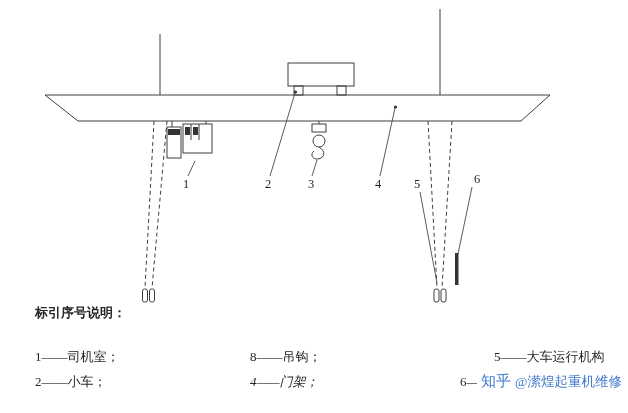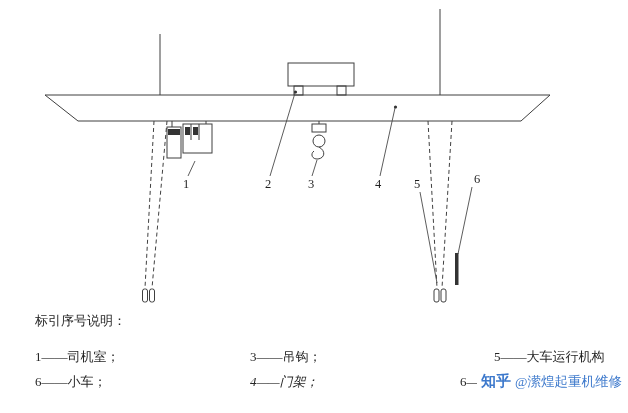--- a/index.html
+++ b/index.html
@@ -6,30 +6,30 @@
   .stage{
     position:relative;width:628px;height:413px;background:#ffffff;overflow:hidden;
     font-family:"Liberation Serif","DejaVu Serif",serif;
   }
   .diagram-svg{position:absolute;left:0;top:0;}
   .ln{stroke:#3f3f3f;stroke-width:1;fill:none;}
   .dash{stroke-dasharray:4 3;}
   .thin{stroke:#4a4a4a;stroke-width:.9;fill:none;}
   .fillDark{fill:#333;stroke:none;}
   text.num{font-size:12.5px;fill:#1f1f1f;font-family:"Liberation Serif","DejaVu Serif",serif;text-anchor:middle;}
-  .legend-title{position:absolute;left:35px;top:312px;font-size:13px;color:#262626;white-space:nowrap;}
+  .legend-title{position:absolute;left:35px;top:304px;font-size:13px;color:#262626;white-space:nowrap;font-weight:bold;}
   .legend-item{position:absolute;font-size:13px;color:#262626;white-space:nowrap;text-align:center;}
   .li-0{left:35px;top:348px;}  .li-1{left:35px;top:373px;}
   .li-2{left:250px;top:348px;} .li-3{left:250px;top:373px;font-style:italic;}
   .li-4{left:460px;top:348px;margin-left:34px;} .li-5{left:460px;top:373px;}
   .watermark{
     position:absolute;left:477px;top:371px;display:flex;align-items:baseline;gap:4px;
     background:#ffffff;padding:1px 3px 2px 4px;color:#3d79cc;white-space:nowrap;z-index:5;
   }
-  .wm-brand{font-weight:bold;font-size:15px;}
+  .wm-brand{font-weight:normal;font-size:15px;}
   .wm-handle{font-size:13.5px;}
 </style>
 </head>
 <body>
 
 <div class="stage">
 
   <svg class="diagram-svg" width="628" height="413" viewBox="0 0 628 413">
 
     <path class="ln" d="M45,95 H550 L521,121 H78 Z"></path>
@@ -90,22 +90,22 @@
     <text class="num" x="186" y="188">1</text>
     <text class="num" x="268" y="188">2</text>
     <text class="num" x="311" y="188">3</text>
     <text class="num" x="378" y="188">4</text>
     <text class="num" x="417" y="188">5</text>
     <text class="num" x="477" y="183">6</text>
   </svg>
 
   <div class="legend-title">标引序号说明：</div>
   <div class="legend-item li-0">1——司机室；</div>
-  <div class="legend-item li-1">6——小车；</div>
-  <div class="legend-item li-2">3——吊钩；</div>
+  <div class="legend-item li-1">2——小车；</div>
+  <div class="legend-item li-2">8——吊钩；</div>
   <div class="legend-item li-3">4——门架；</div>
   <div class="legend-item li-4">5——大车运行机构</div>
   <div class="legend-item li-5">6——支腿</div>
 
   <div class="watermark">
     <span class="wm-brand">知乎</span>
     <span class="wm-handle">@潆煌起重机维修</span>
   </div>
 
 </div>

